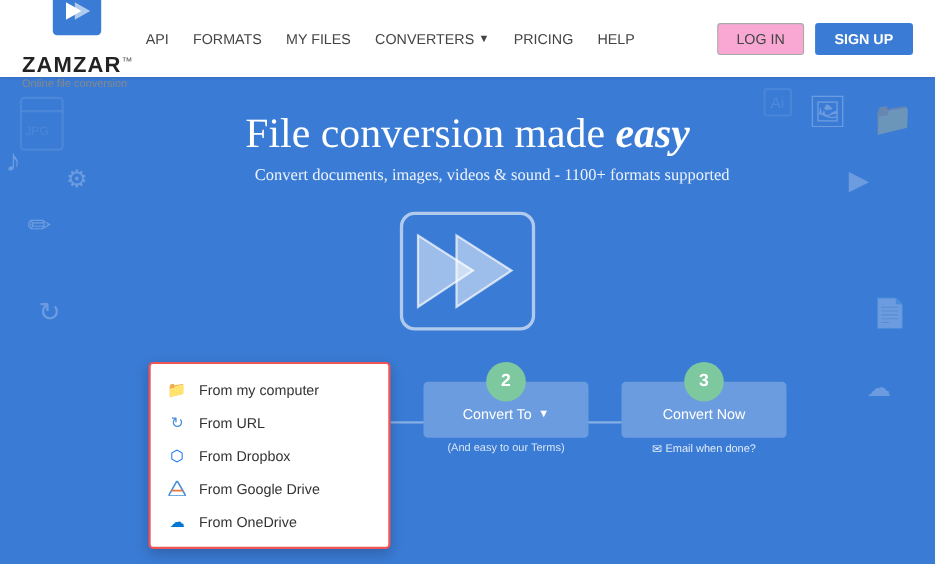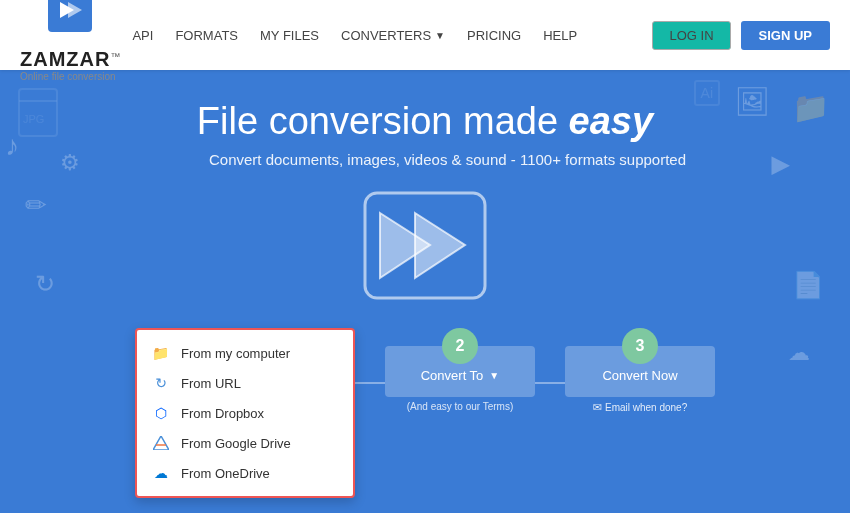--- a/index.html
+++ b/index.html
@@ -51,21 +51,21 @@
       align-items: center;
       gap: 4px;
     }
     .nav-buttons {
       display: flex;
       gap: 10px;
       align-items: center;
     }
     .btn-login {
       border: 1.5px solid #aaa;
-      background: #14b8a6;
+      background: #f9a8d4;
       color: #444;
       padding: 6px 16px;
       font-size: 13px;
       cursor: pointer;
       border-radius: 3px;
     }
     .btn-signup {
       background: #3a7bd5;
       color: #fff;
       padding: 7px 18px;
@@ -94,20 +94,21 @@
       position: absolute;
       opacity: 0.25;
       color: #fff;
     }
 
     .hero-content {
       position: relative;
       z-index: 5;
       text-align: center;
       padding-top: 30px;
+      font-family: Liberation Serif, serif;
     }
     .hero-title {
       font-size: 38px;
       color: #fff;
       font-weight: 300;
       margin-bottom: 8px;
     }
     .hero-title strong { font-weight: 700; font-style: italic; }
     .hero-subtitle {
       font-size: 15px;

